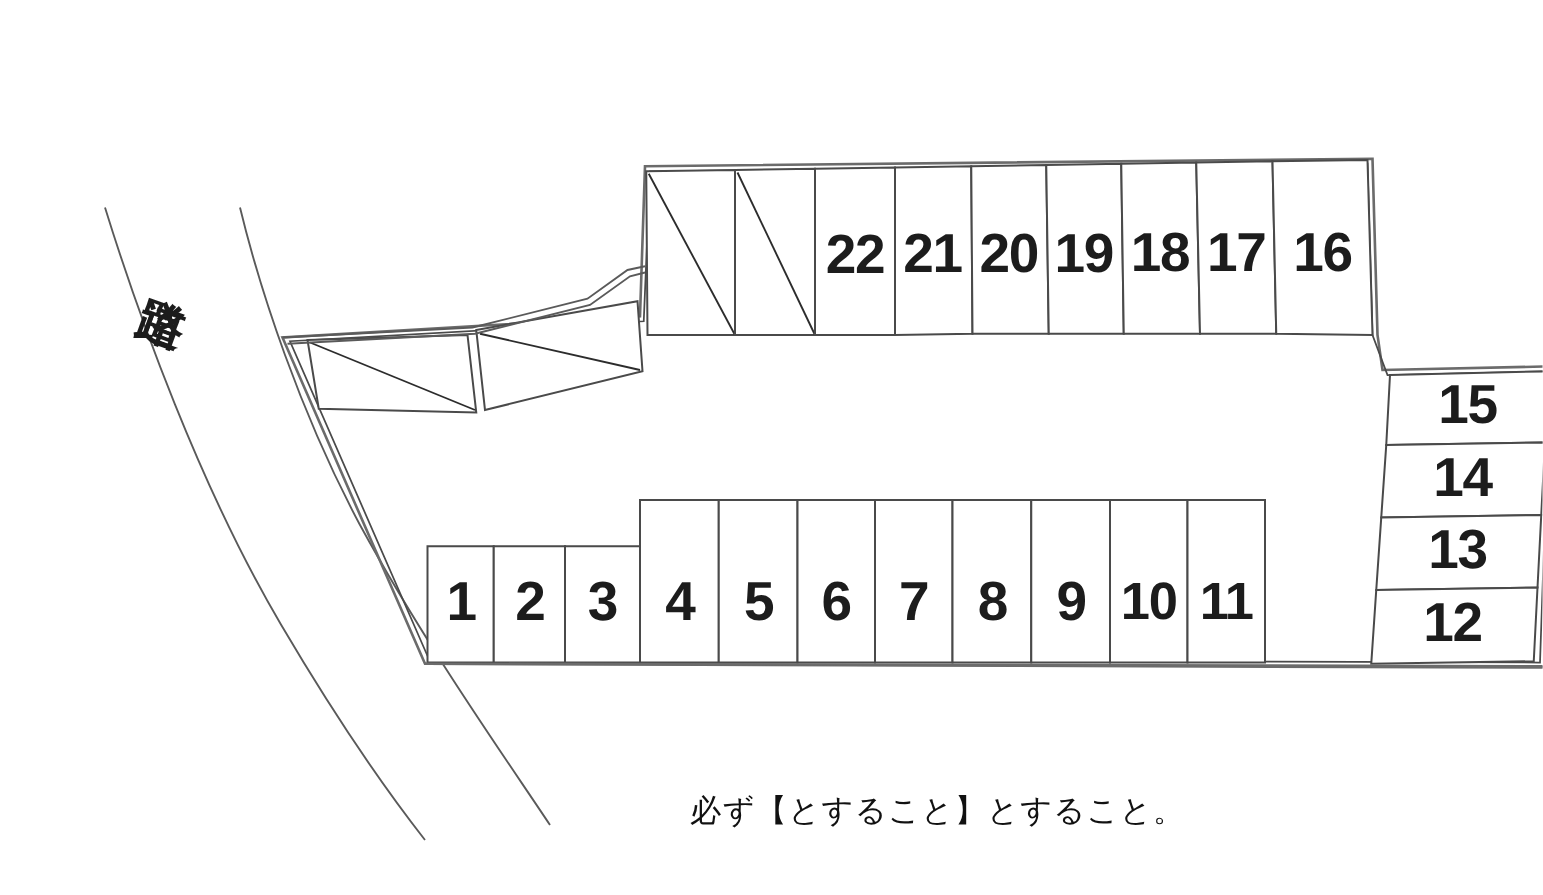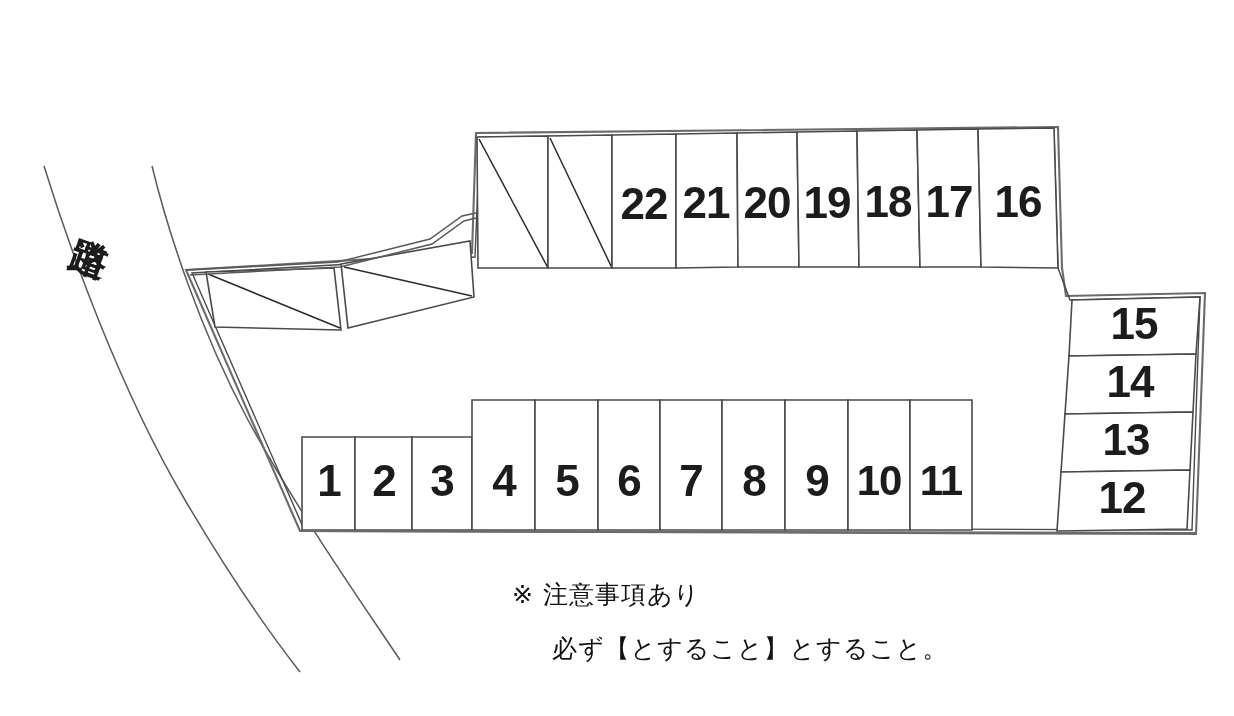--- a/index.html
+++ b/index.html
@@ -13,20 +13,21 @@
     overflow: hidden;
     font-family: "Liberation Sans", "DejaVu Sans", sans-serif;
     position: relative;
   }
   #map-root {
     position: absolute;
     left: 0;
     top: 0;
     width: 1180px;
     height: 716px;
+    padding-left: 40px;
   }
   svg.plan {
     display: block;
     width: 1234px;
     height: 716px;
   }
   .stall-fill {
     fill: #ffffff;
     stroke: #4a4a4a;
     stroke-width: 1.6;
@@ -271,16 +272,15 @@
       <g>
         <path class="stall-fill" d="M 910 400 L 972 400 L 972 530 L 910 530 Z"></path>
         <text class="stall-num narrow" x="941" y="484">11</text>
       </g>
     </g>
 
     <path class="outline-outer" d="M 300 531 L 1196 533"></path>
 
   </svg>
 
-  <div class="note-text" id="note-line-1">※ 注意事項あり</div>
   <div class="note-text" id="note-line-2">必ず【とすること】とすること。</div>
 
 </div>
 
 </body></html>

